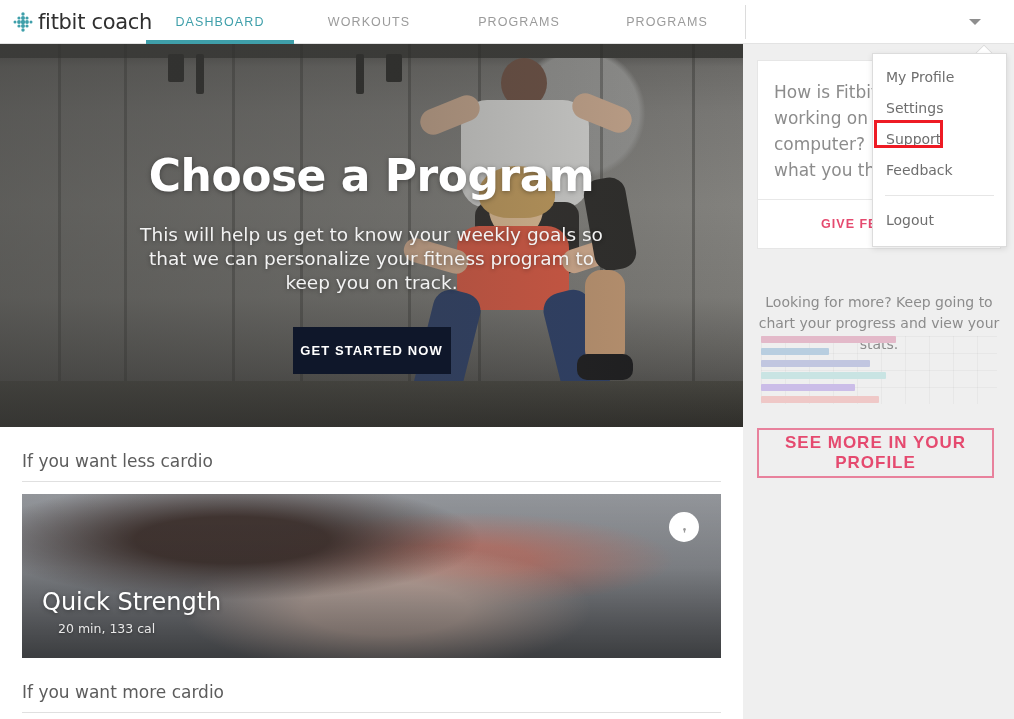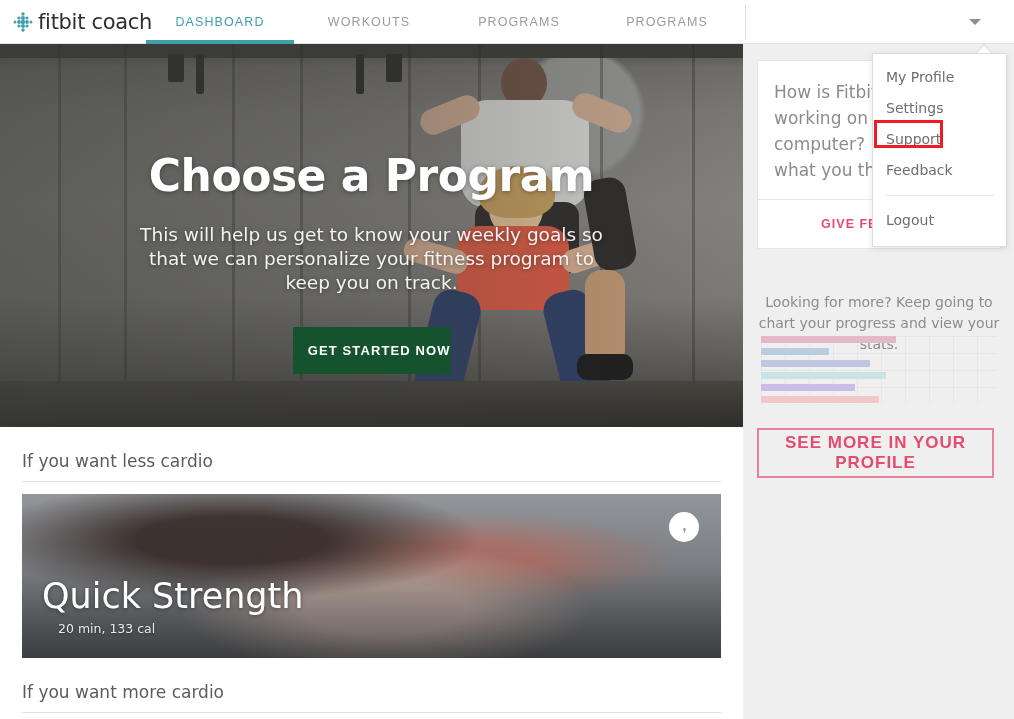--- a/index.html
+++ b/index.html
@@ -88,21 +88,21 @@
 
   .wcard { position:relative; width:699px; height:164px; margin-top:12px; overflow:hidden; cursor:pointer; background:#8d8f93; }
   .wcard-bg { position:absolute; inset:0;
     background:
       radial-gradient(ellipse at 30% 28%, rgba(62,48,44,.92) 0 14%, rgba(0,0,0,0) 36%),
       radial-gradient(ellipse at 52% 70%, rgba(208,186,176,.85) 0 16%, rgba(0,0,0,0) 40%),
       radial-gradient(ellipse at 63% 40%, rgba(224,106,84,.55) 0 11%, rgba(0,0,0,0) 34%),
       linear-gradient(180deg,#9a9da2 0%, #8b8e93 45%, #72757a 100%);
   }
   .wcard-shade { position:absolute; inset:0; background:linear-gradient(180deg, rgba(0,0,0,.05) 0%, rgba(0,0,0,.12) 45%, rgba(0,0,0,.48) 100%); }
-  .wcard-title { position:absolute; left:20px; bottom:42px; font-size:35px; color:#fff;
+  .wcard-title { position:absolute; left:20px; bottom:42px; font-size:24px; color:#fff;
       font-family:"DejaVu Sans", sans-serif; text-shadow:0 1px 4px rgba(0,0,0,.4); }
   .wcard-meta { position:absolute; left:36px; bottom:22px; font-size:12.5px; color:#e8e8e8;
       font-family:"DejaVu Sans", sans-serif; text-shadow:0 1px 3px rgba(0,0,0,.4); }
   .lock-badge { position:absolute; right:22px; top:18px; width:30px; height:30px; border-radius:50%;
       background:#ffffff; display:flex; align-items:center; justify-content:center; }
 
   
   .sidebar { position:absolute; left:743px; top:44px; width:271px; height:675px; background:#efefef; }
   .fb-card { position:absolute; left:14px; top:16px; width:244px; background:#fff; border:1px solid #e6e6e6; }
   .fb-text { padding:18px 16px 16px 16px; font-size:17px; line-height:26px; color:#8c8c8c;
@@ -226,21 +226,21 @@
         <div class="pshape" style="left:206px;top:124px;width:42px;height:92px;background:#2c2b29;border-radius:16px;transform:rotate(-10deg);"></div>
         <div class="pshape" style="left:202px;top:216px;width:40px;height:96px;background:#c59a74;border-radius:16px;"></div>
         <div class="pshape" style="left:194px;top:300px;width:56px;height:26px;background:#1b1b1d;border-radius:10px;"></div>
       </div>
       <div class="hero-floor"></div>
       <div class="hero-scrim"></div>
 
       <div class="hero-copy">
         <div class="hero-title">Choose a Program</div>
         <div class="hero-sub">This will help us get to know your weekly goals so that we can personalize your fitness program to keep you on track.</div>
-        <button class="hero-cta" style="background: #14532d; text-align: right;">GET STARTED NOW</button>
+        <button class="hero-cta" style="background: #0f172a;">GET STARTED NOW</button>
       </div>
     </div>
 
     <div class="section">
       <div class="section-title">If you want less cardio</div>
       <div class="section-rule"></div>
 
       <div class="wcard">
         <div class="wcard-bg"></div>
         <div class="wcard-shade"></div>

